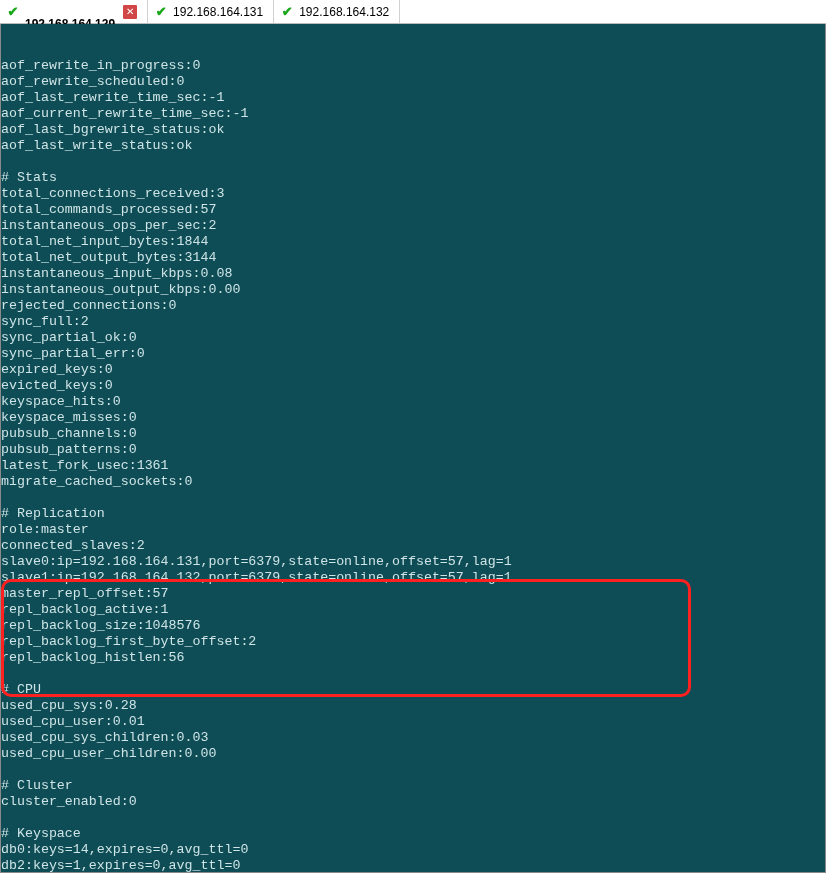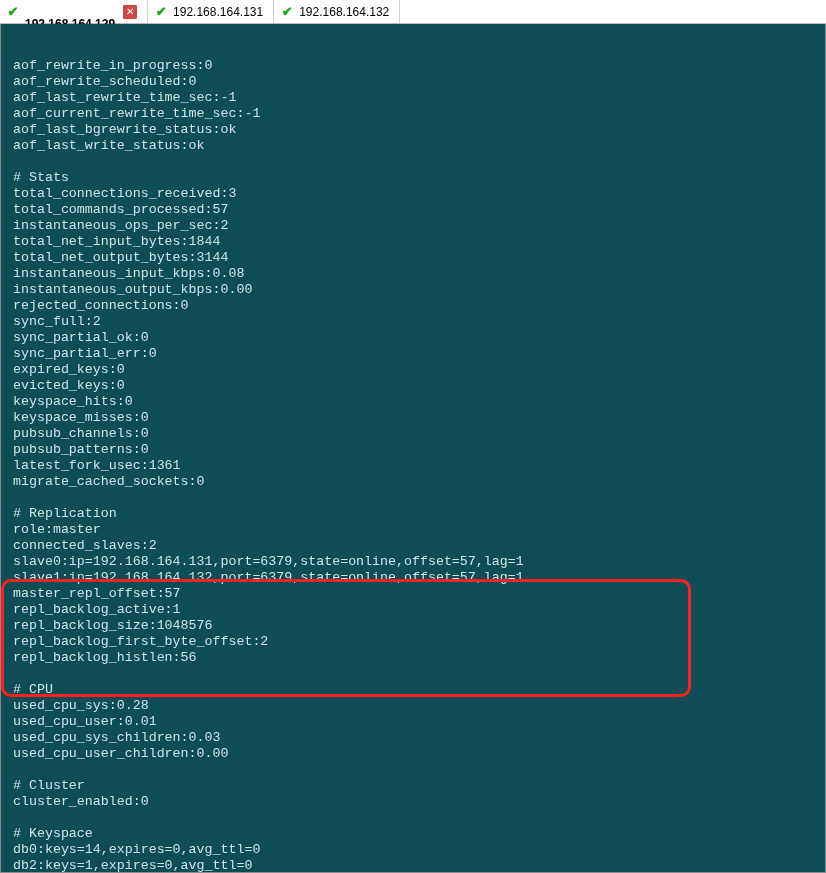--- a/index.html
+++ b/index.html
@@ -54,21 +54,21 @@
     font-size: 10px;
     border-radius: 1px;
   }
   .tab.active .label { font-weight: bold; margin-top: 24px; }
   .status-ok { color: #1aa71a; }
 
   .terminal {
     flex: 1;
     background: #0e4d56;
     color: #cfe4e6;
-    padding: 2px 12px;
+    padding: 2px 0;
     line-height: 16px;
     white-space: pre;
     font-family: "Consolas","Courier New",monospace;
     font-size: 13.3px;
     overflow: hidden;
     position: relative;
     border: 1px solid #8a8a8a;
     border-top: none;
   }
   .annot {

